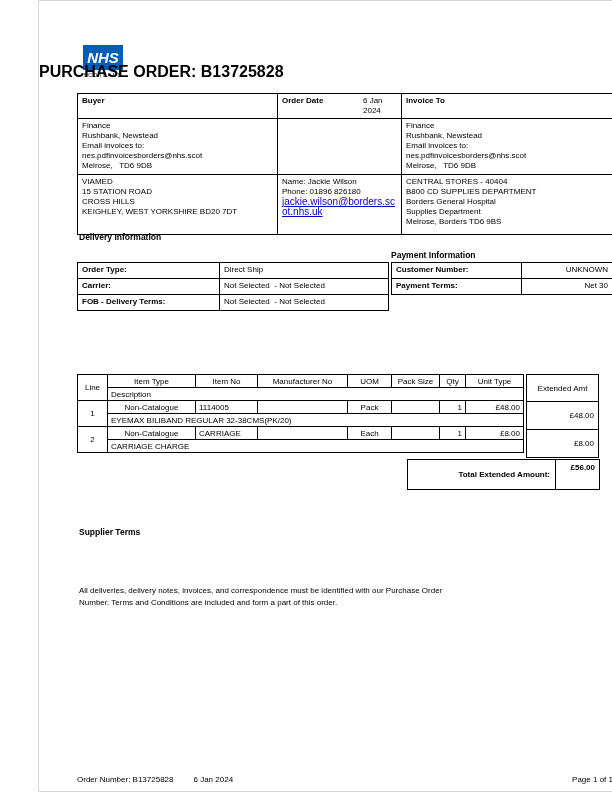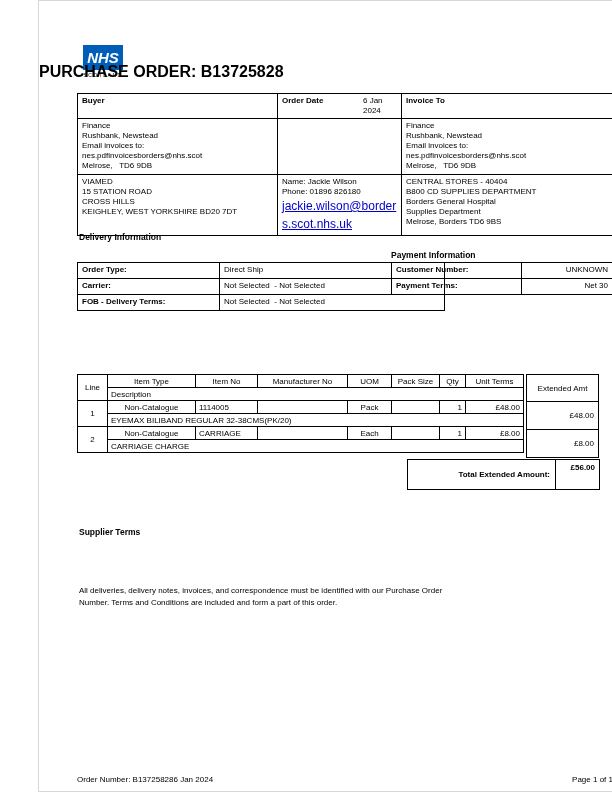--- a/index.html
+++ b/index.html
@@ -23,27 +23,27 @@
   table.grid { border-collapse:collapse; table-layout:fixed; }
   table.grid td { border:1px solid #000; padding:2px 4px; vertical-align:top; font-size:8px; }
   .lbl { font-weight:bold; }
   .pre { white-space:pre-wrap; }
   .addr-line { line-height:10px; white-space:pre-wrap; }
   
   .header-table { position:absolute; top:92px; left:38px; width:536px; }
   .hdr-row td { height:16px; }
   .od-wrap { display:flex; justify-content:space-between; }
   .od-value { width:34px; font-size:8px; line-height:10px; }
-  .email-link { color:#0000CC; text-decoration:underline; word-break:break-all; font-size:12px; line-height:18px; display:inline-block; max-width:100%; cursor:pointer; }
+  .email-link { color:#0000CC; text-decoration:underline; word-break:break-all; font-size:10px; line-height:10px; display:inline-block; max-width:100%; cursor:pointer; }
   
   .section-heading { position:absolute; font-weight:bold; font-size:8.5px; }
   .delivery-heading { top:231px; left:40px;text-align:right; }
   .payment-heading  { top:249px; left:352px; }
   
-  .delivery-table { position:absolute; top:261px; left:38px; width:368px; }
+  .delivery-table { position:absolute; top:261px; left:38px; width:312px; }
   .delivery-table td { height:16px; }
   .delivery-table .c1 { width:142px; }
   .payment-table { position:absolute; top:261px; left:352px; width:222px; }
   .payment-table td { height:16px; }
   .payment-table .c1 { width:130px; }
   .payment-table .val { text-align:right; }
   
   .items-table { position:absolute; top:373px; left:38px; border-collapse:collapse; table-layout:fixed; width:446px; }
   .items-table td { border:1px solid #000; padding:1px 3px; font-size:8px; vertical-align:middle; height:13px; }
   .items-table .h { text-align:center; }
@@ -57,21 +57,21 @@
   .ext-cell { height:28px; text-align:right; padding-right:4px; }
   
   .total-row { position:absolute; top:458px; left:368px; width:193px; display:flex; font-size:8px; }
   .total-label { flex:1; border:1px solid #000; font-weight:bold; text-align:right; padding:10px 5px; }
   .total-value { width:45px; border:1px solid #000; margin-left:-1px; font-weight:bold; text-align:right; padding:3px 4px; }
   
   .terms-heading { position:absolute; top:526px; left:40px; font-weight:bold; font-size:8.5px; }
   .terms-body { position:absolute; top:584px; left:40px; width:378px; font-size:8px; line-height:1.45; }
   
   .footer { position:absolute; top:774px; left:38px; width:536px; display:flex; justify-content:space-between; font-size:8px; }
-  .footer-left { display:flex; }
+  .footer-left { display:flex; gap:20px; }
 </style>
 </head>
 <body>
 
 <div class="page">
 
   <div class="nhs-logo">
     <div class="nhs-box">NHS</div>
     <div class="nhs-region">SCOTLAND</div>
   </div>
@@ -181,21 +181,21 @@
     </colgroup>
     <tbody>
         <tr>
       <td class="h" rowspan="2">Line</td>
       <td class="h">Item Type</td>
       <td class="h">Item No</td>
       <td class="h">Manufacturer No</td>
       <td class="h">UOM</td>
       <td class="h">Pack Size</td>
       <td class="h">Qty</td>
-      <td class="h">Unit Terms</td>
+      <td class="h">Unit Type</td>
     </tr>
     <tr>
       <td class="desc" colspan="7">Description</td>
     </tr>
 
     <tr>
       <td class="line-no" rowspan="2">1</td>
       <td class="center">Non-Catalogue</td>
       <td>1114005</td>
       <td></td>

